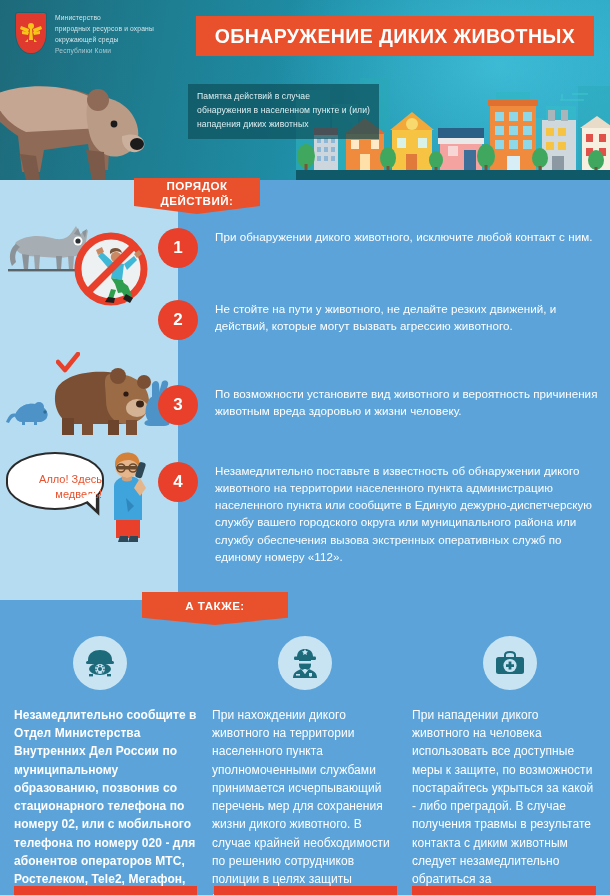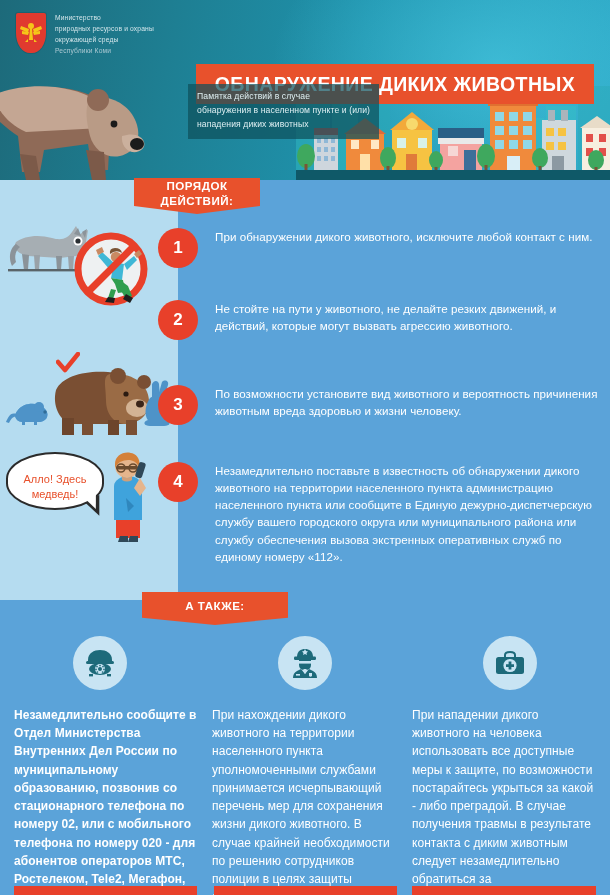--- a/index.html
+++ b/index.html
@@ -37,21 +37,21 @@
   .emblem .bird {
     position: absolute; left: 50%; top: 50%; transform: translate(-50%,-50%);
     width: 24px; height: 26px;
   }
   .ministry-text { color: #d2e5ea; font-size: 6.7px; line-height: 1.62; letter-spacing: .15px; }
   .ministry-text .m-sub { color: #aac8d2; }
 
   
   .title-bar {
     position: absolute; left: 196px; top: 16px; width: 398px; height: 40px;
-    background: #e8512c; display: flex; align-items: center; justify-content: center; margin-top: 48px;
+    background: #e8512c; display: flex; align-items: center; justify-content: center;
   }
   .title-bar span {
     color: #ffffff; font-size: 19.5px; font-weight: bold; letter-spacing: .4px; white-space: nowrap;
   }
 
   
   .subtitle-plate {
     position: absolute; left: 188px; top: 84px; padding: 6px 9px 7px 9px;
     background: rgba(14,80,92,.72);
   }
@@ -96,21 +96,21 @@
   
   .ill { position: absolute; }
 
   
   .bubble {
     position: absolute; left: 6px; top: 452px; width: 98px; height: 58px;
     background: #fff; border: 2.2px solid #2b2b2b; border-radius: 50%/46%;
     display: flex; align-items: center; justify-content: center; z-index: 7;
   }
   .bubble span {
-    color: #e8512c; font-size: 11px; line-height: 1.28; text-align: center; font-weight: normal; margin-top: 11px;
+    color: #e8512c; font-size: 11px; line-height: 1.28; text-align: right; font-weight: normal; margin-top: 11px;
   }
   .bubble-tail {
     position: absolute; left: 84px; top: 497px; width: 0; height: 0;
     border-left: 13px solid transparent; border-right: 5px solid transparent;
     border-top: 20px solid #2b2b2b; z-index: 6; transform: rotate(-14deg);
   }
   .bubble-tail-in {
     position: absolute; left: 84px; top: 494px; width: 0; height: 0;
     border-left: 10px solid transparent; border-right: 4px solid transparent;
     border-top: 16px solid #fff; z-index: 8; transform: rotate(-14deg);

